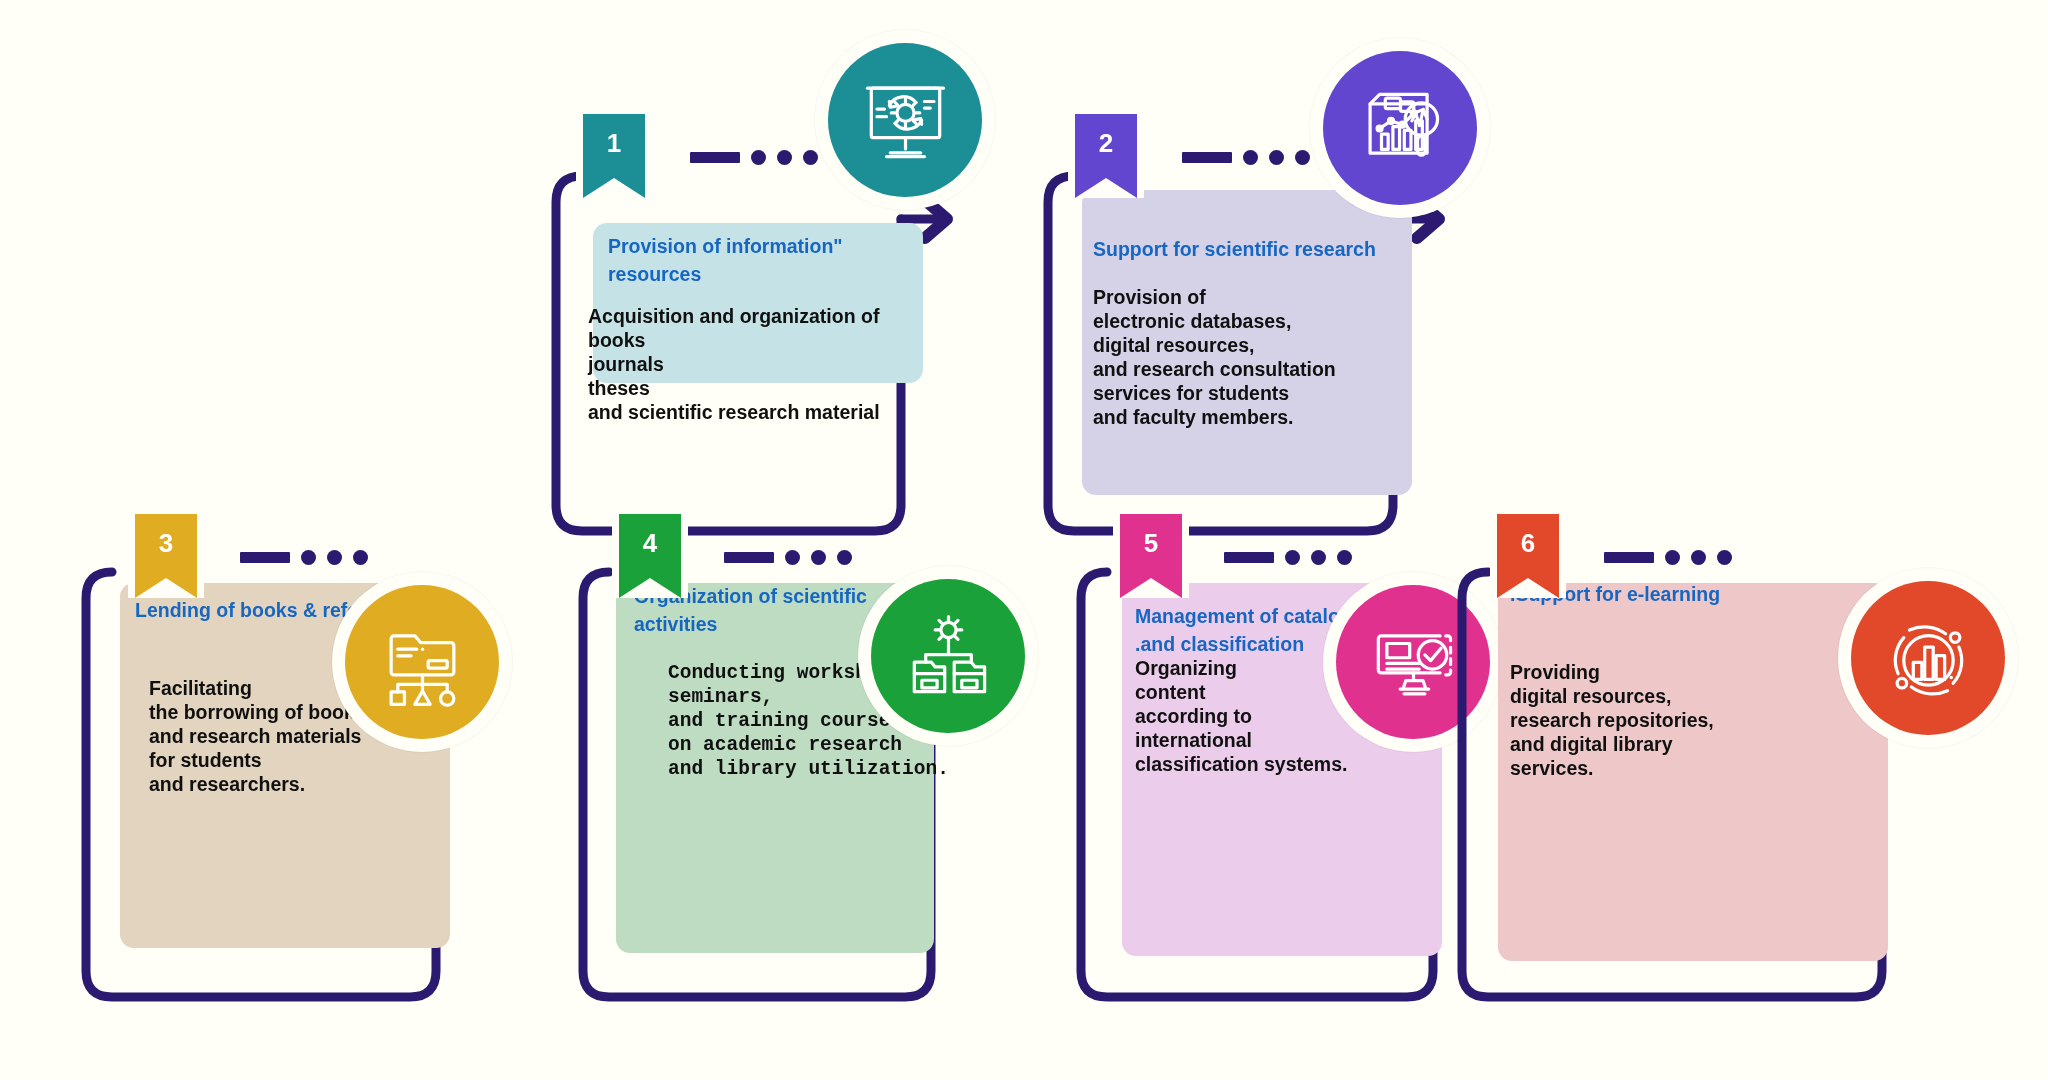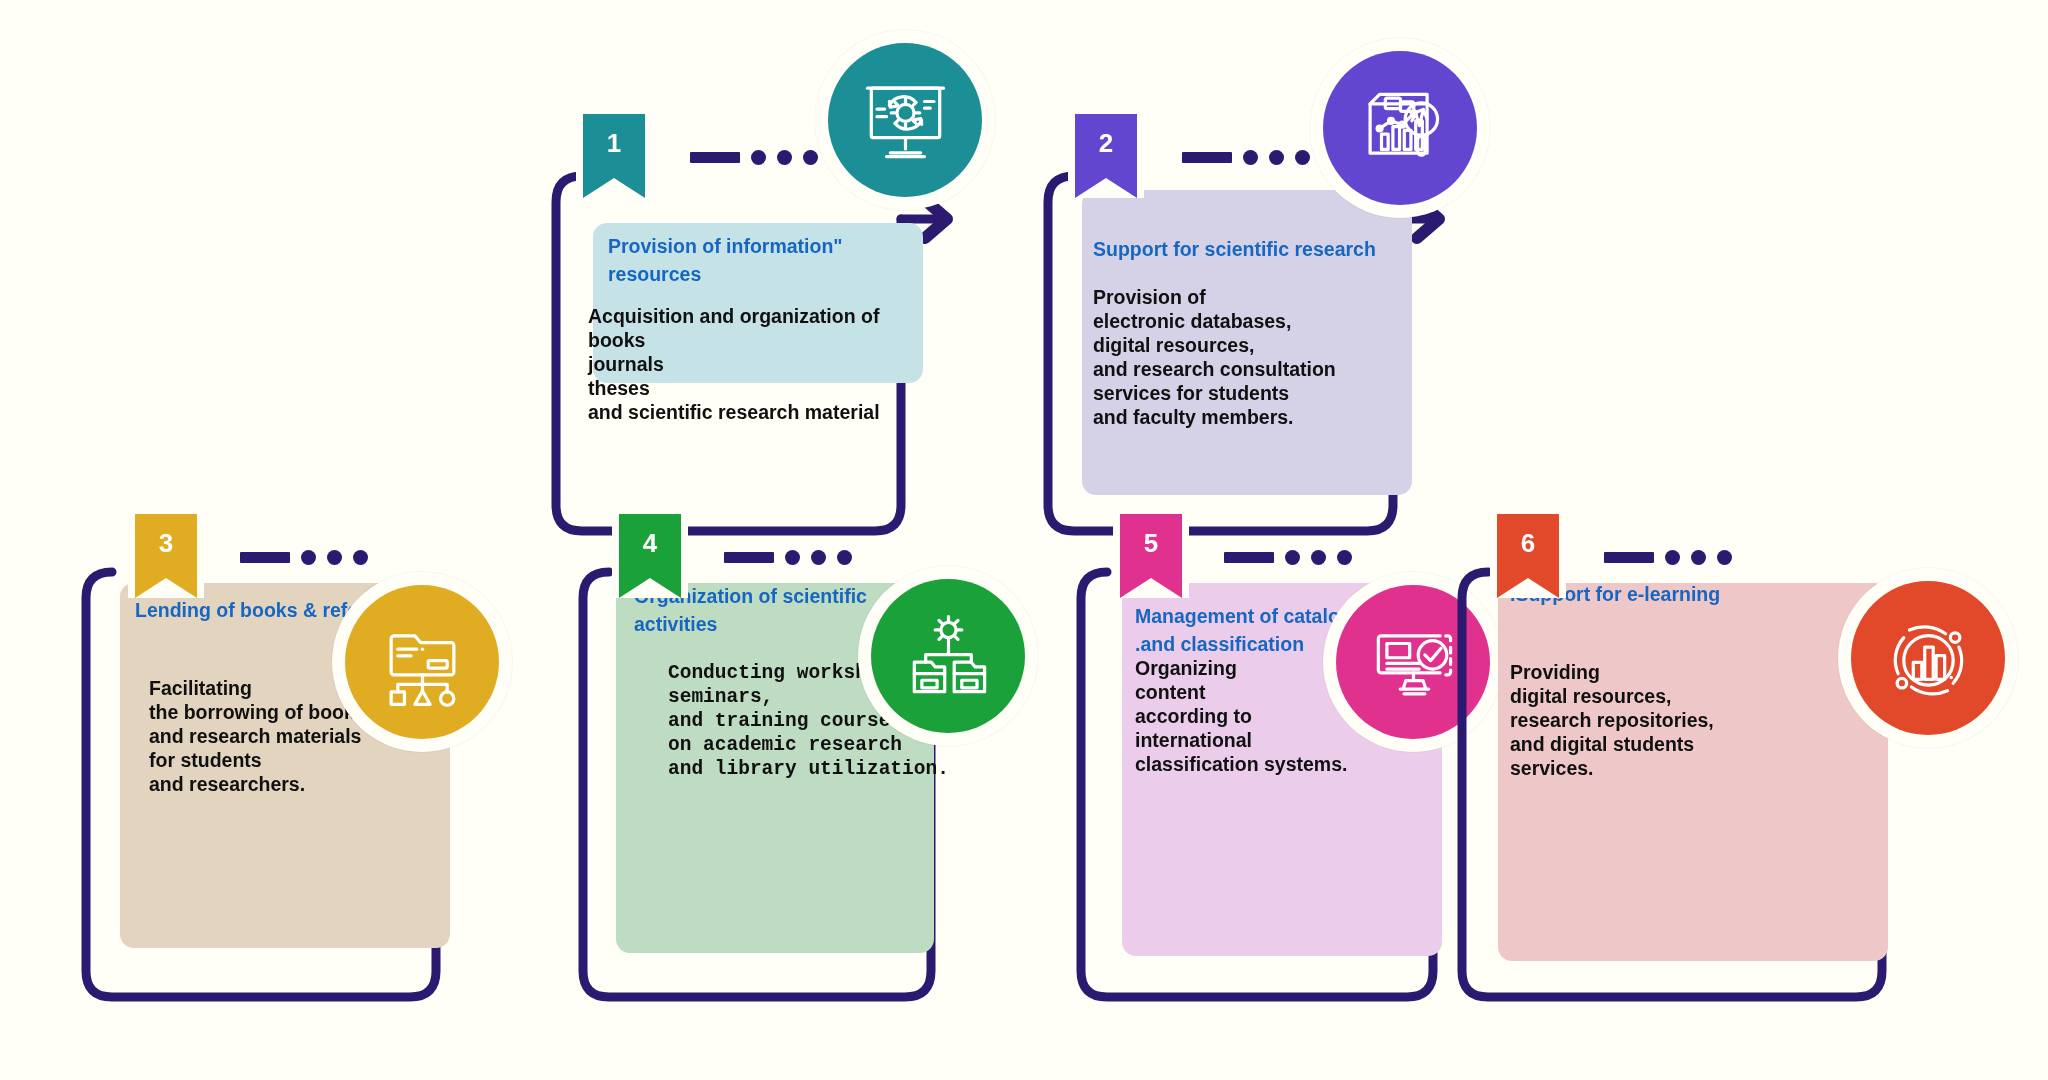--- a/index.html
+++ b/index.html
@@ -359,21 +359,21 @@
       <svg class="frame-svg" width="2048" height="1080">
         <path d="M 1488 572 Q 1462 572 1462 598 L 1462 971 Q 1462 997 1488 997 L 1856 997 Q 1882 997 1882 971 L 1882 623" fill="none" stroke="#2B1A70" stroke-width="9" stroke-linecap="round"></path>
         <path d="M 1882 623 L 1926 623" fill="none" stroke="#2B1A70" stroke-width="9" stroke-linecap="round"></path>
         <path d="M 1906 604 L 1928 623 L 1906 642" fill="none" stroke="#2B1A70" stroke-width="12" stroke-linecap="round" stroke-linejoin="round"></path>
       </svg>
       <div class="panel" style="left: 1498px; top: 583px; width: 390px; height: 378px; background: rgb(238, 200, 200);"></div>
       <div class="card-title" style="left: 1510px; top: 580px; width: 370px;">.Support for e-learning</div>
       <div class="card-body" style="left: 1510px; top: 660px; width: 430px;"> Providing
   digital resources,
   research repositories,
-  and digital students
+  and digital library
  services.</div>
       <div class="connector" style="left: 1604px; top: 550px;">
         <span class="dash"></span>
         <span class="dot"></span>
         <span class="dot"></span>
         <span class="dot"></span>
       </div>
       <div class="ribbon-wrap" style="left: 1490px; top: 508px;">
         <div class="ribbon">
           <svg width="62" height="84" viewBox="0 0 62 84" style="position:absolute;left:0;top:0;">

